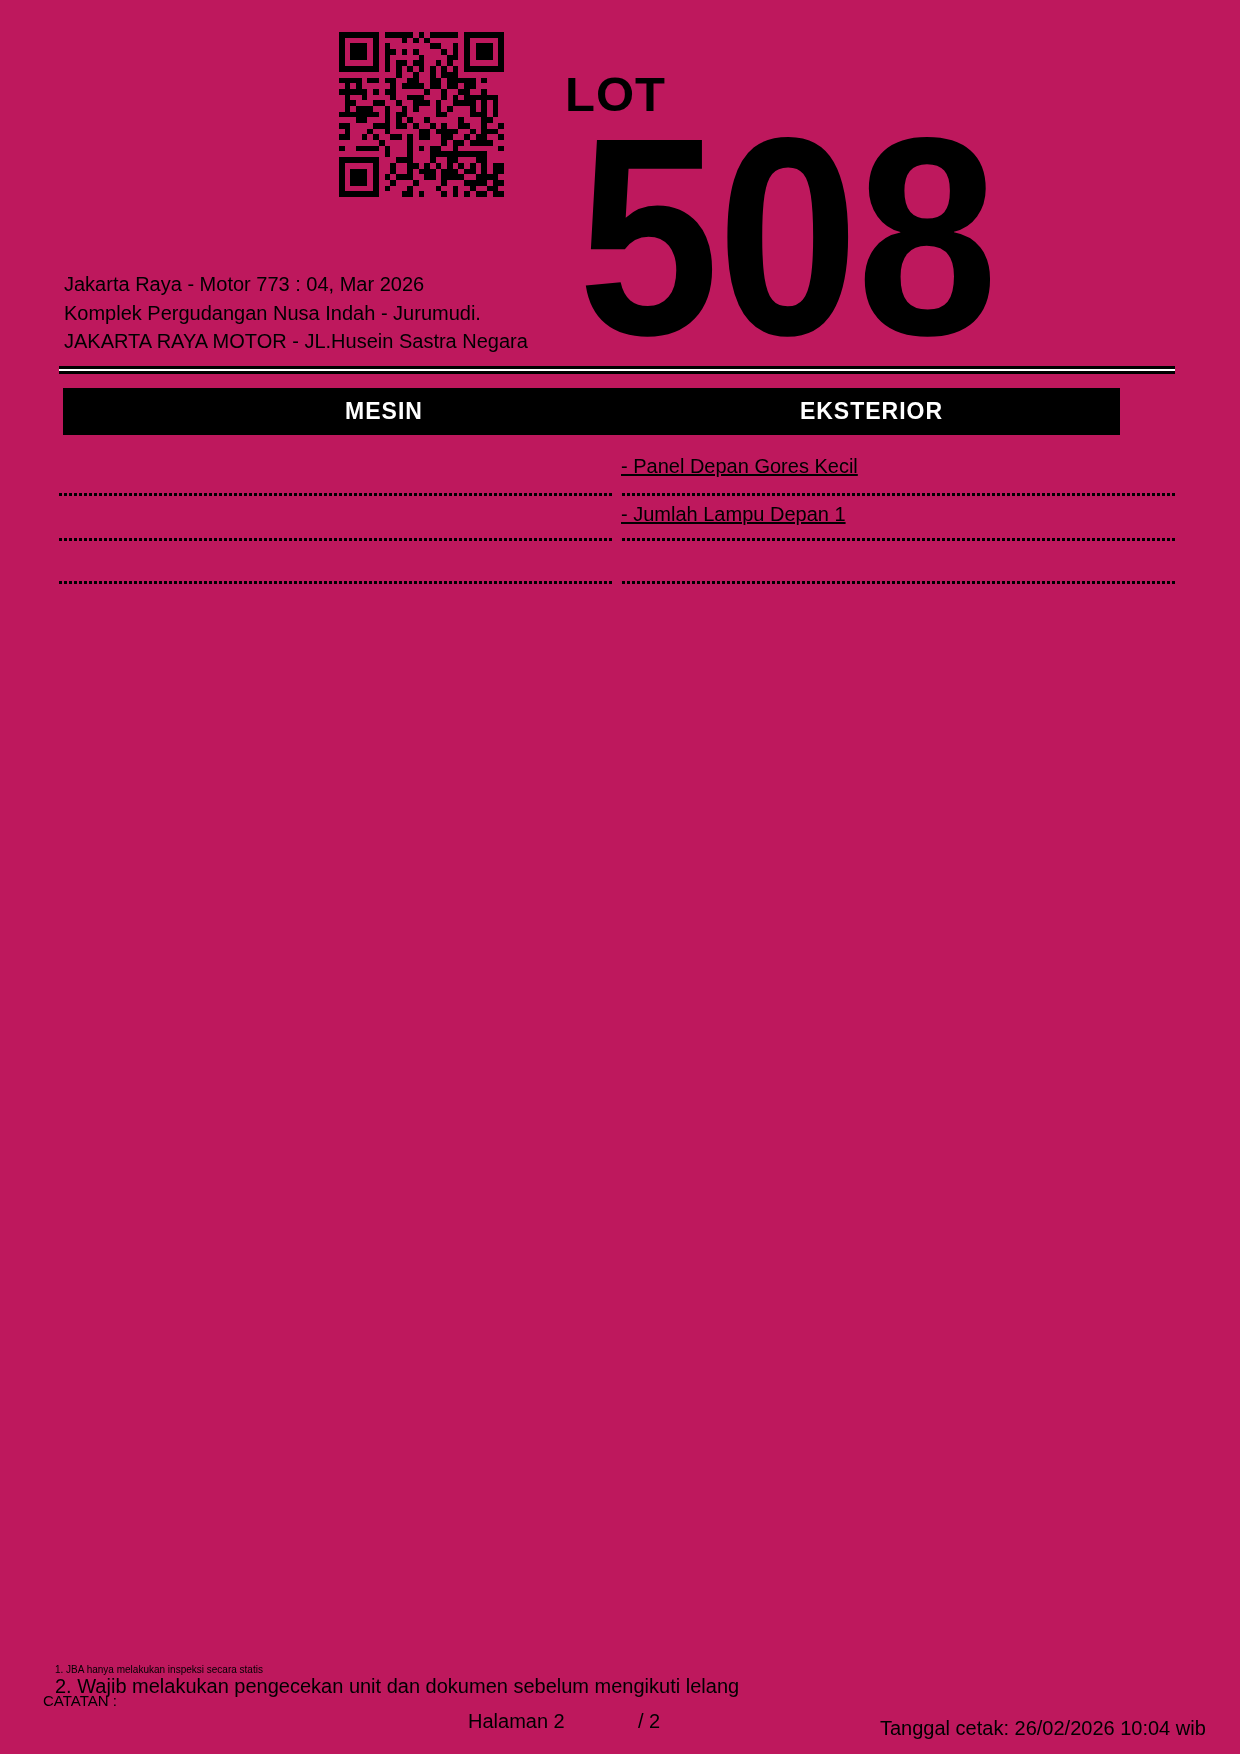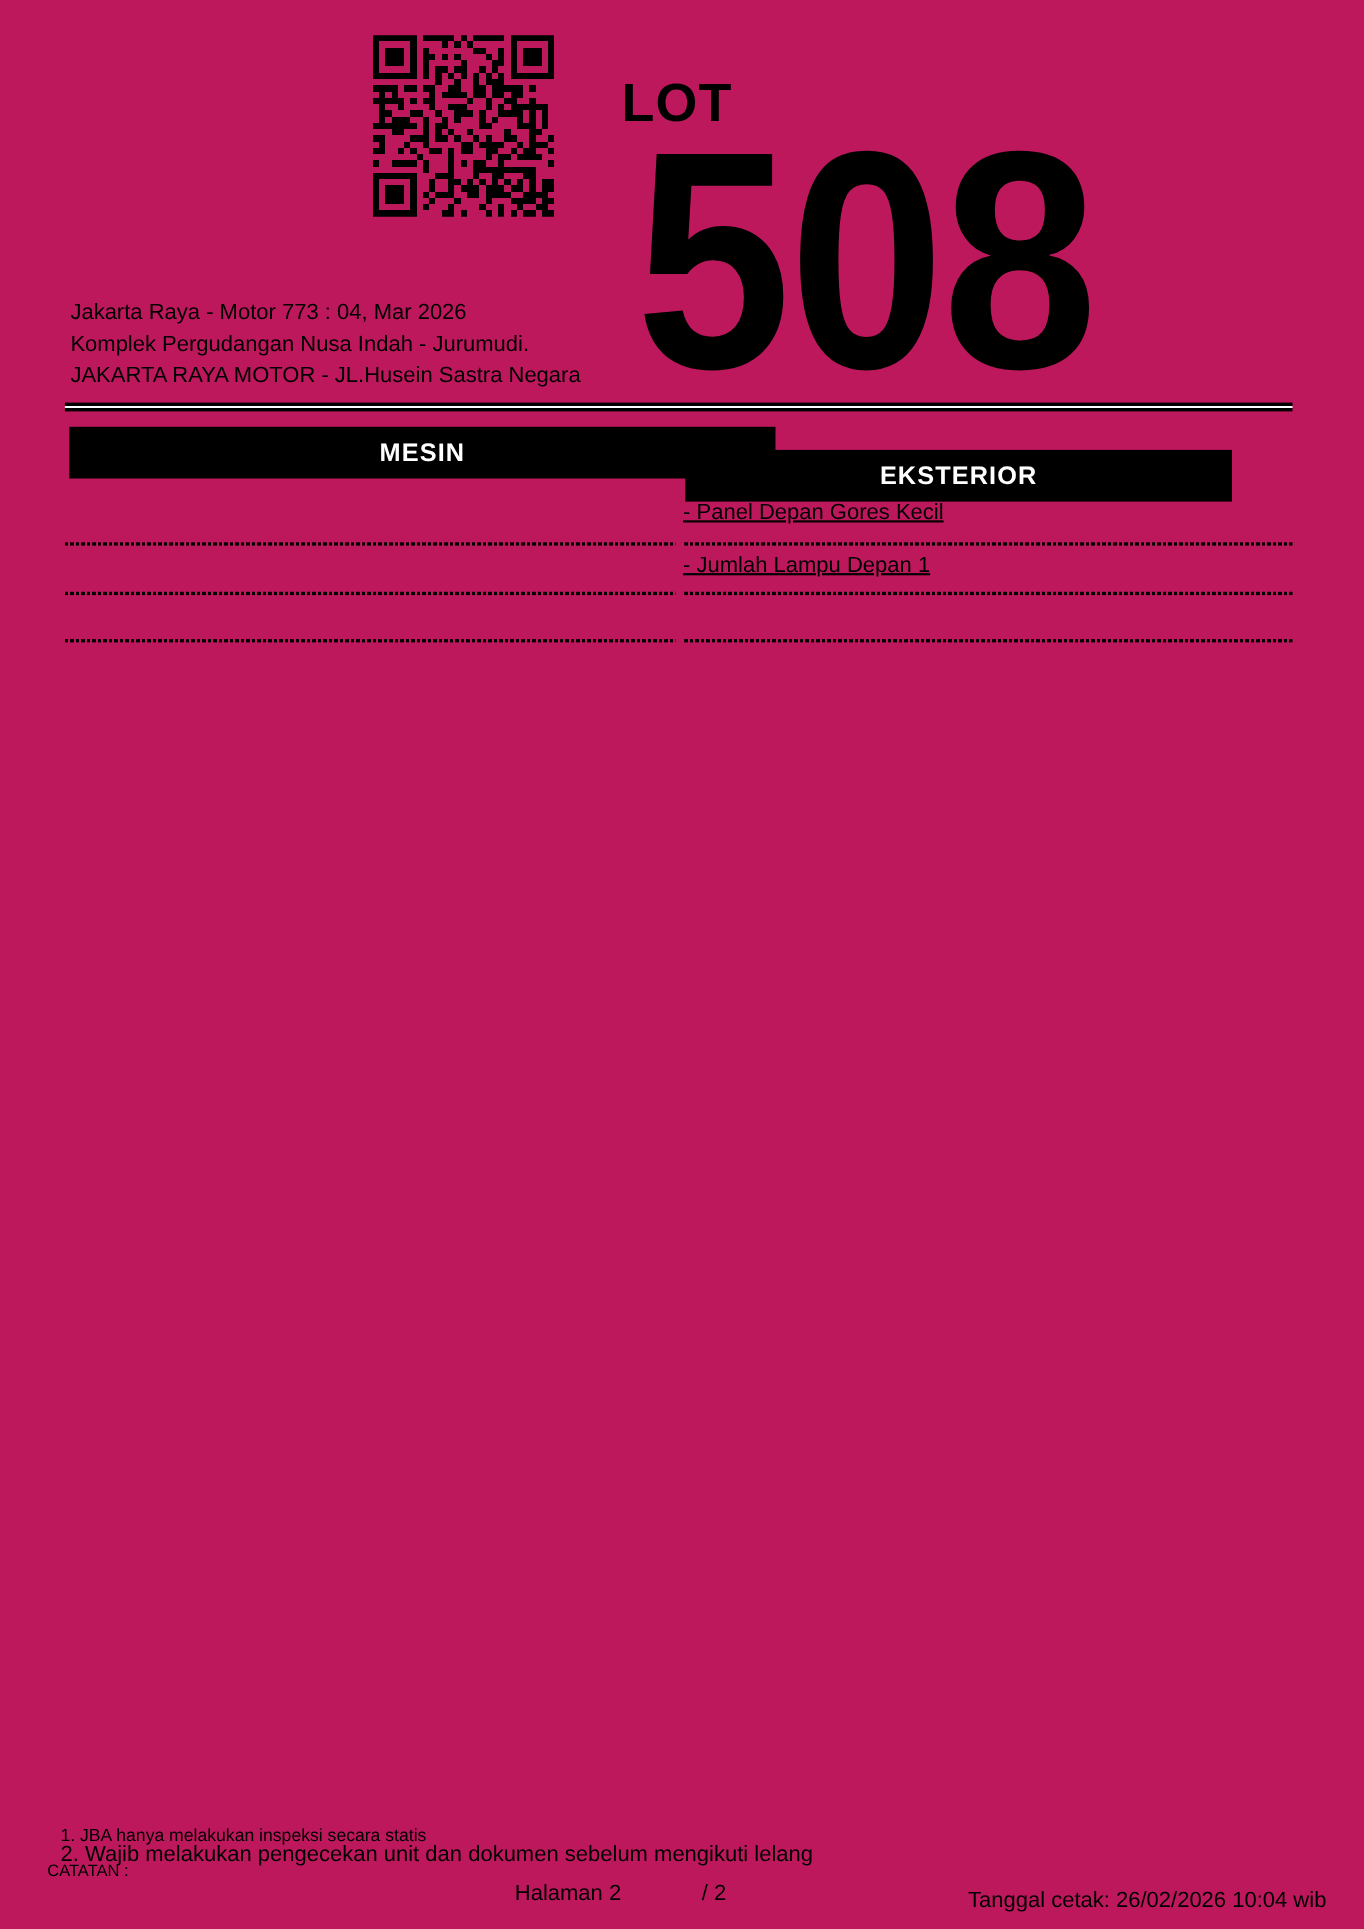--- a/index.html
+++ b/index.html
@@ -49,21 +49,21 @@
   }
 
   
   .bar {
     top: 388px; height: 47px;
     background: #000000; color: #ffffff;
     font-size: 23px; font-weight: bold; letter-spacing: 1px;
     display: flex; align-items: center; justify-content: center;
   }
   .bar-left  { left: 63px;  width: 642px; }
-  .bar-right { left: 623px; width: 497px; margin-top: 21px; }
+  .bar-right { left: 623px; width: 497px; }
 
   
   .item {
     left: 621px;
     font-size: 20px; line-height: 23px;
     white-space: pre;
     text-decoration: underline;
   }
   .item-1 { top: 455px; }
   .item-2 { top: 503px; }
@@ -84,21 +84,21 @@
   .dots-right { left: 622px; width: 553px; }
   .dots-r1 { top: 493px; }
   .dots-r2 { top: 538px; }
   .dots-r3 { top: 581px; }
 
   
   .notes-title {
     left: 43px; top: 1644px;
     font-size: 15px; line-height: 17px; margin-top: 48px;
   }
-  .note-1 { left: 55px; top: 1661px; font-size: 16px; line-height: 17px; }
+  .note-1 { left: 55px; top: 1661px; font-size: 10px; line-height: 17px; }
   .note-2 { left: 55px; top: 1678px; font-size: 20px; line-height: 17px; }
 
   
   .page-label { left: 468px; top: 1710px; font-size: 20px; line-height: 23px; }
   .page-total { left: 638px; top: 1710px; font-size: 20px; line-height: 23px; }
   .print-date { left: 880px; top: 1717px; font-size: 20px; line-height: 23px; }
 </style>
 </head>
 <body>
 

